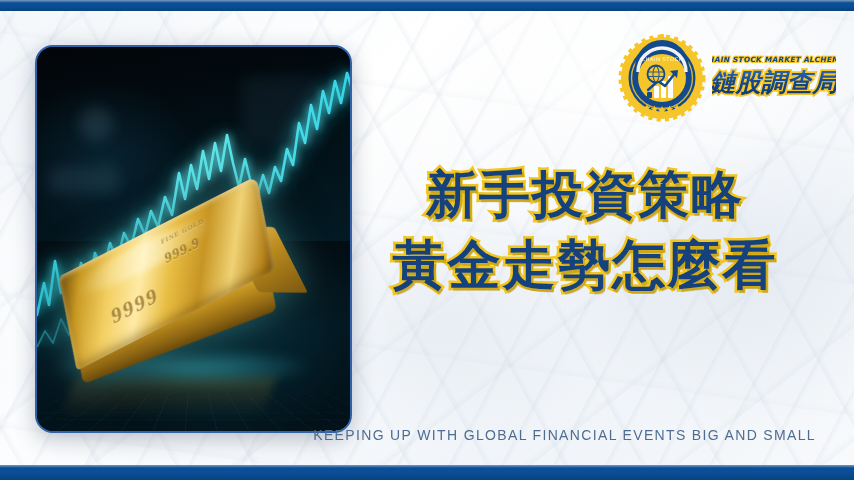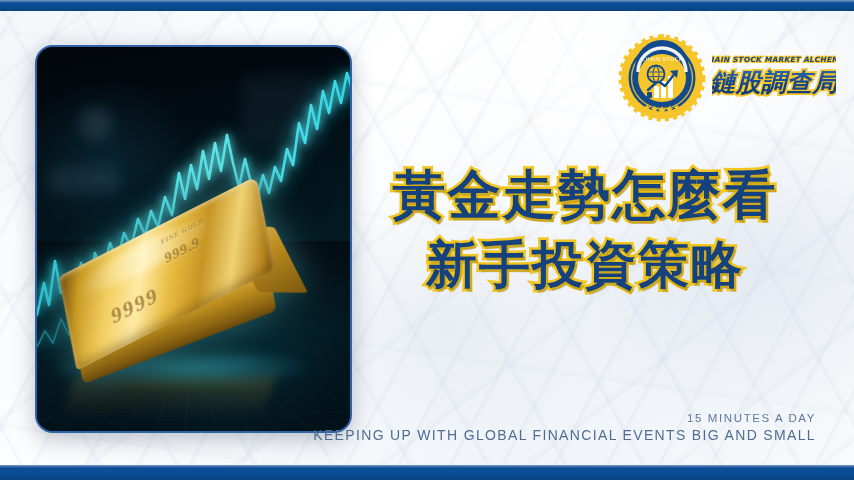--- a/index.html
+++ b/index.html
@@ -321,26 +321,25 @@
             <stop offset="100%" stop-color="#0e3a75"></stop>
           </linearGradient>
         </defs>
         <text id="wm-en" x="62" y="12" text-anchor="middle" font-family="DejaVu Sans, sans-serif" font-size="7.2" font-weight="bold" font-style="italic" letter-spacing="0.4" fill="#14478c" stroke="#f5c52a" stroke-width="2.1" paint-order="stroke">CHAIN STOCK MARKET ALCHEMY</text>
         <text id="wm-zh" x="62" y="41" text-anchor="middle" font-family="DejaVu Sans, sans-serif" font-size="25" font-weight="bold" font-style="italic" letter-spacing="0.5" fill="url(#zhGrad)" stroke="#f5c52a" stroke-width="3.4" paint-order="stroke">鏈股調查局</text>
       </svg>
     </div>
   </div>
 
   <div id="title-block">
+    <div class="title-line l2">新手投資策略</div>
     <div class="title-line l1">黃金走勢怎麼看</div>
-    <div class="title-line l2">新手投資策略</div>
   </div>
 
   <div id="tagline">
-    <div class="tag-1">15 MINUTES A DAY</div>
     <div class="tag-2">KEEPING UP WITH GLOBAL FINANCIAL EVENTS BIG AND SMALL</div>
   </div>
 
   <div class="bar bottom">
     <div class="bar-sheen"></div>
   </div>
 
 </div>
 
 </body></html>

